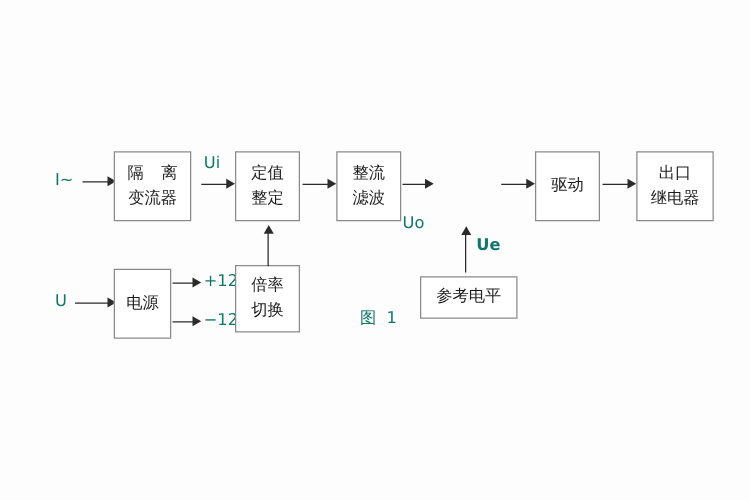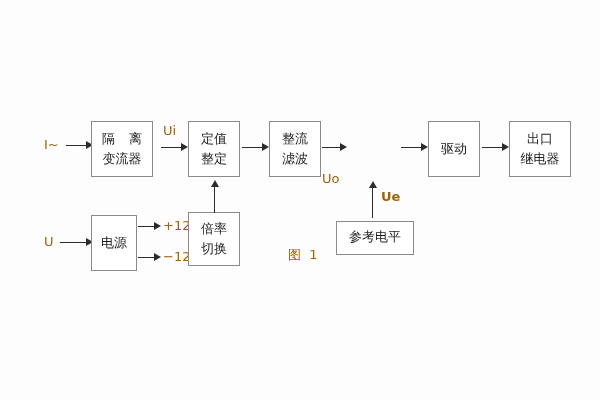--- a/index.html
+++ b/index.html
@@ -43,21 +43,21 @@
     margin: 16px;
   }
   .block .ln.spaced {
     letter-spacing: 5px;
     text-indent: 5px;
   }
 
   
   .lbl {
     position: absolute;
-    color: #a16207;
+    color: #0f766e;
     font-size: 13px;
     white-space: nowrap;
     line-height: 1;
   }
   .lbl.sig {
     font-size: 13px;
   }
   .lbl.cap {
     font-size: 13px;
     letter-spacing: 2px;

